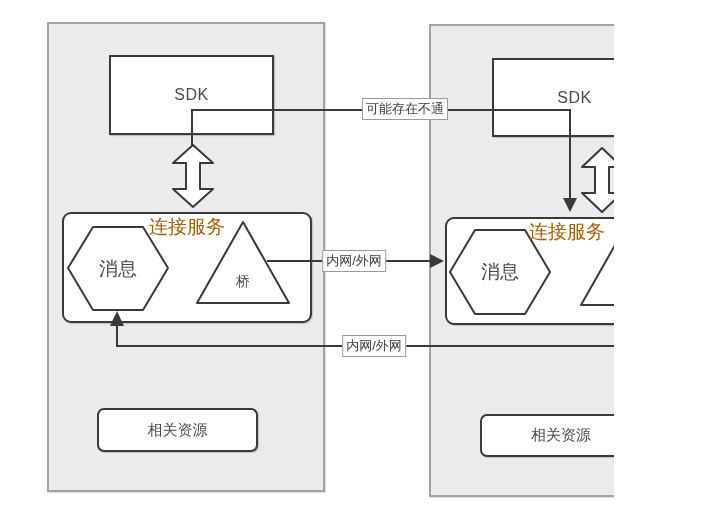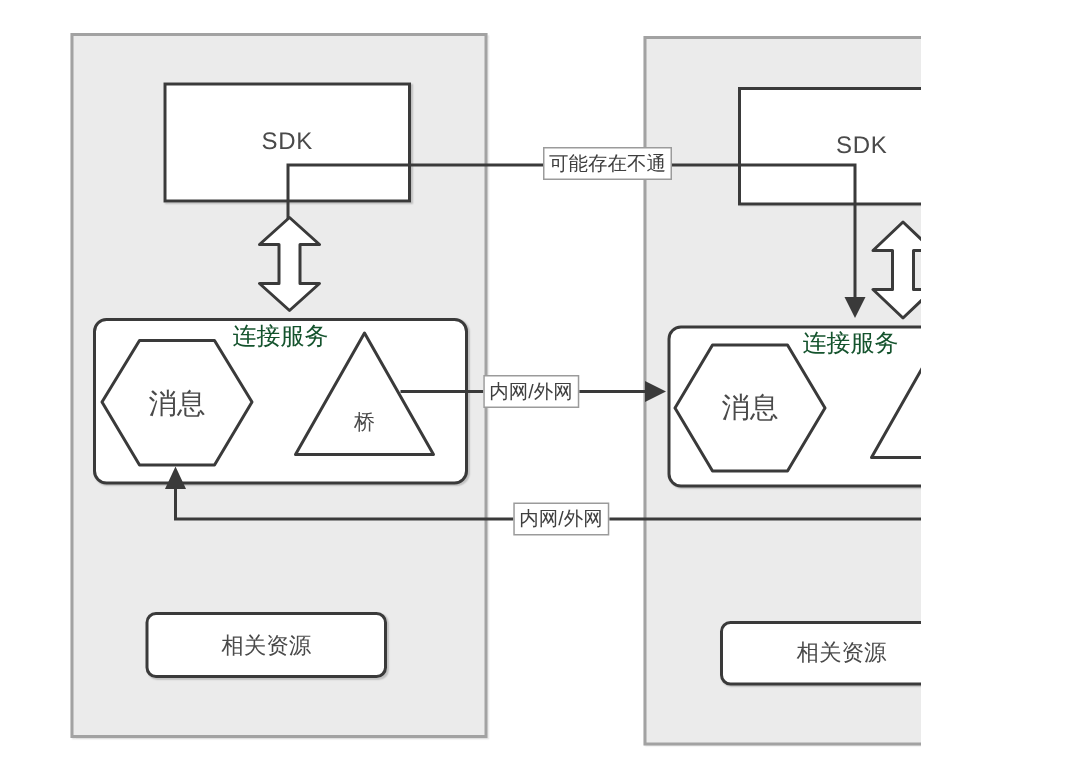--- a/index.html
+++ b/index.html
@@ -47,22 +47,22 @@
     width: 722px; height: 511px;
     pointer-events: none;
   }
   .connector { stroke: #3a3a3a; stroke-width: 2; fill: none; }
   .arrowhead { fill: #3a3a3a; stroke: none; }
   .shape { fill: #ffffff; stroke: #3a3a3a; stroke-width: 2; stroke-linejoin: round; }
 
   .service-title {
     position: absolute;
     transform: translateX(-50%);
-    font-size: 16px;
-    color: #14532d;
+    font-size: 19px;
+    color: #a16207;
     white-space: nowrap;
   }
   .service-title-left  { left: 187px; top: 214px; }
   .service-title-right { left: 567px; top: 219px; }
 
   .shape-label {
     position: absolute;
     transform: translate(-50%, -50%);
     font-size: 19px;
     color: #4a4a4a;

